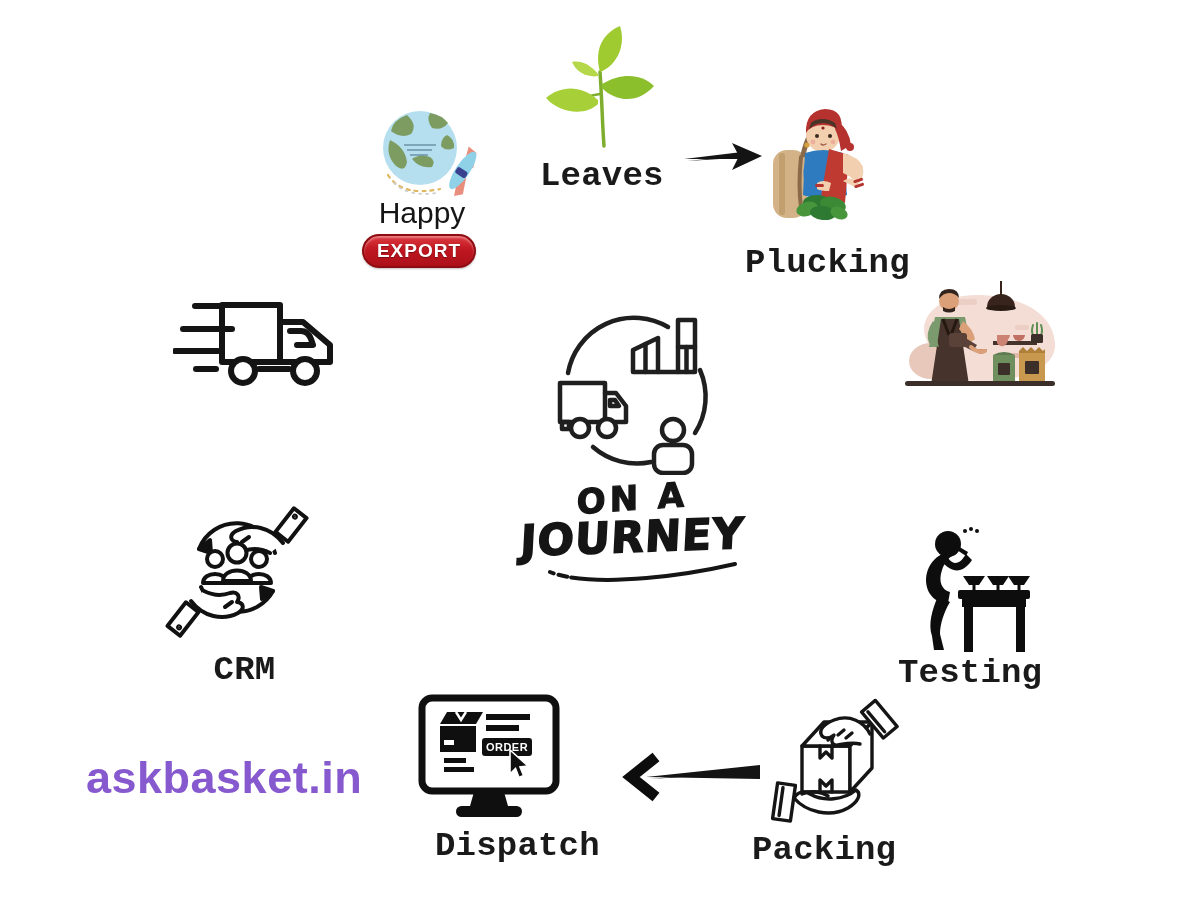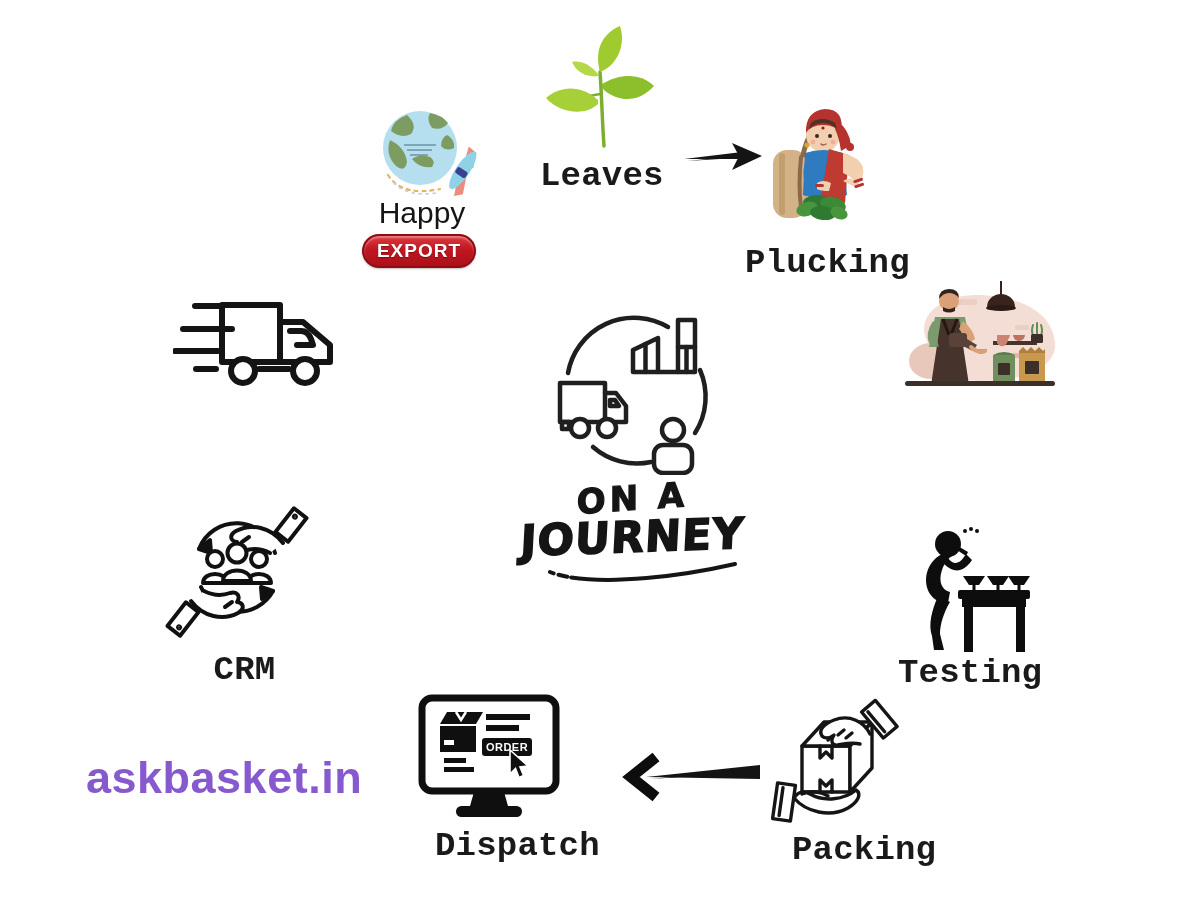--- a/index.html
+++ b/index.html
@@ -194,21 +194,21 @@
       <line x1="70" y1="41" x2="76" y2="36"></line>
       <line x1="78" y1="44" x2="84" y2="39"></line>
       <g transform="translate(16,108) rotate(8)">
         <rect x="-9" y="-18" width="18" height="36" fill="#fff"></rect>
         <line x1="-3" y1="-14" x2="-3" y2="14"></line>
       </g>
       <path d="M26,104 C38,118 62,124 80,114 C90,108 94,100 88,96 C76,106 56,108 42,100 C36,96 30,98 26,104 z" fill="#fff"></path>
       <path d="M34,100 C44,96 54,98 60,102"></path>
     </g>
   </svg>
-  <div class="step-label" style="left:792px;top:831px;width:140px">Packing</div>
+  <div class="step-label" style="left:752px;top:831px;width:140px">Packing</div>
 
   <svg class="abs" style="left:616px;top:748px" width="148" height="56" viewBox="0 0 148 56">
     <polygon points="30,29 144,17 144,31" fill="#141414"></polygon>
     <polygon points="34,31 130,22 130,25" fill="#141414"></polygon>
     <path d="M40,9 L15,29 L40,49" fill="none" stroke="#0d0d0d" stroke-width="11"></path>
   </svg>
 
   <svg class="abs" style="left:418px;top:694px" width="142" height="130" viewBox="0 0 142 130">
     <rect x="4" y="4" width="134" height="93" rx="10" fill="#fff" stroke="#0f0f0f" stroke-width="7"></rect>
     <g fill="#0f0f0f">

